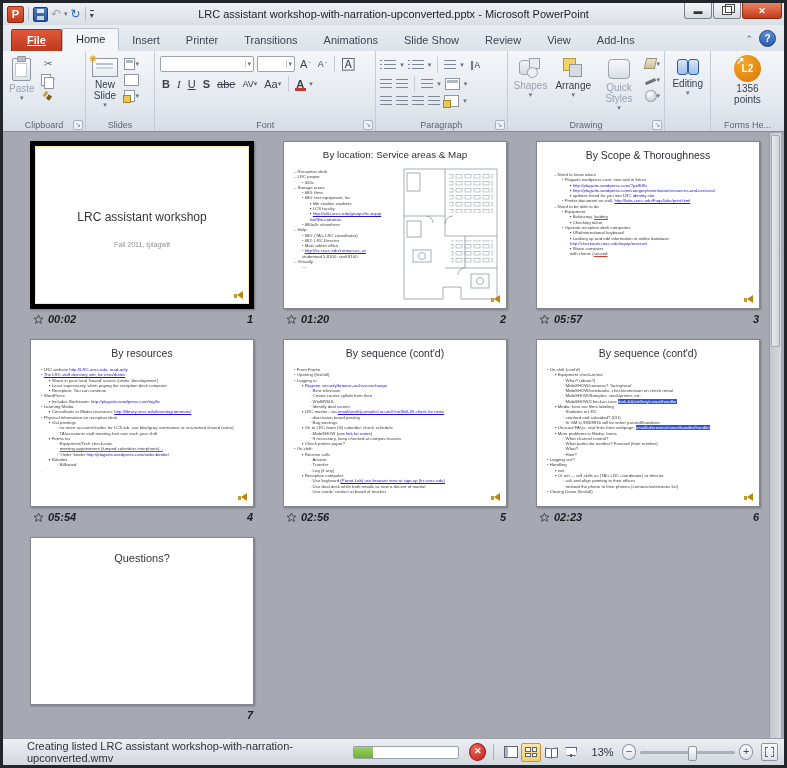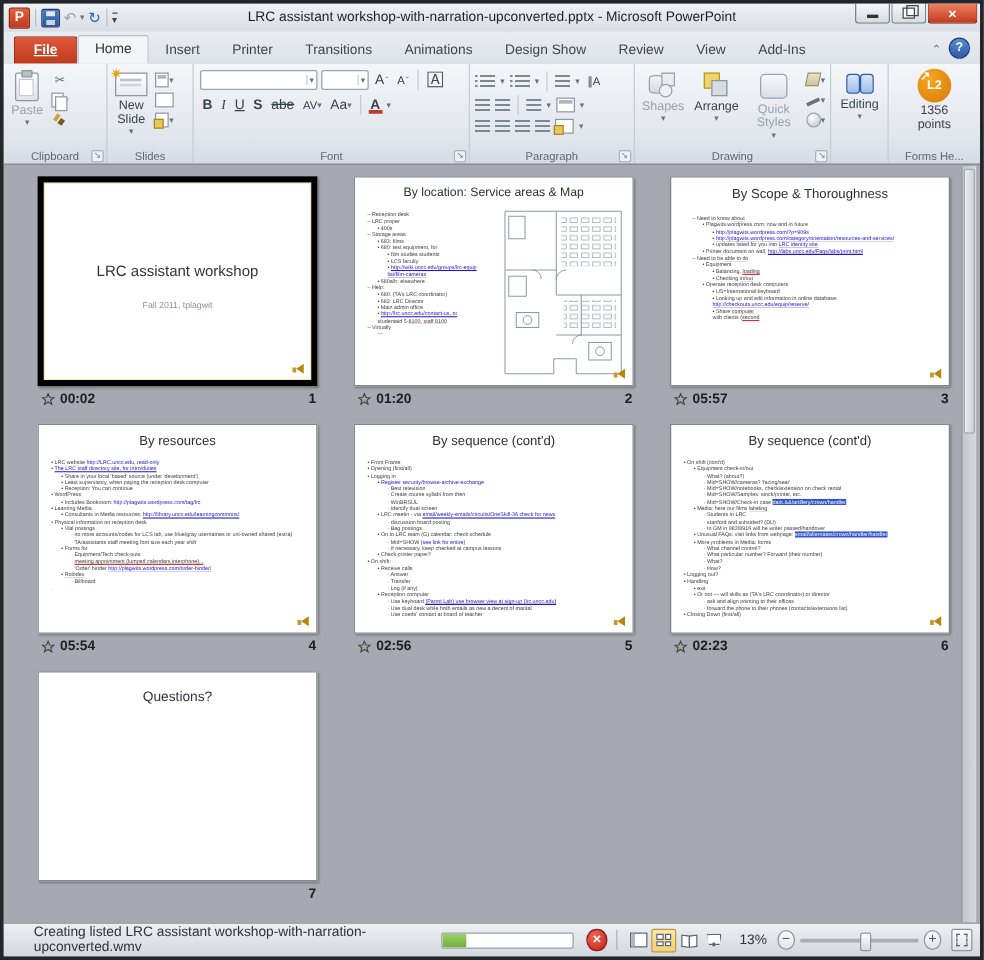--- a/index.html
+++ b/index.html
@@ -108,21 +108,21 @@
 
   
   .workspace{position:absolute;left:0;top:128px;right:0;bottom:26px;background:#a6a9b1;border-top:1px solid #878d96;
     padding:9px 0 0 27px;box-sizing:border-box;}
   .srow{display:flex;gap:27px;margin-bottom:10px;}
   .cell{width:226px;}
   .thumb{width:224px;height:168px;background:#fff;border:1px solid #82878f;position:relative;box-shadow:1px 1px 2px rgba(0,0,0,.3);
     box-sizing:border-box;overflow:hidden;}
   .thumb.selected{border:5px solid #000000;box-shadow:inset 0 0 0 1px #f7e8b0,1px 1px 2px rgba(0,0,0,.3);}
   .cap{height:20px;display:flex;align-items:center;justify-content:space-between;padding:0 3px;
-    font-size:11px;font-weight:bold;color:#1c1e21;}
+    font-size:11px;font-weight:bold;color:#1c1e21;font-style:italic;}
   .capl{display:flex;align-items:center;gap:4px;}
   .s1t{position:absolute;left:8px;right:8px;top:64px;text-align:center;font-size:12px;color:#33343a;}
   .s1s{position:absolute;left:8px;right:8px;top:95px;text-align:center;font-size:7px;color:#8d9198;}
   .st{margin-top:7px;text-align:center;font-size:10.5px;color:#2e2f34;}
   .st.long{font-size:9.8px;}
   .sbody{position:absolute;left:7px;right:6px;top:27px;bottom:4px;overflow:hidden;}
   .sbody.half{right:108px;}
   .ln{white-space:nowrap;overflow:hidden;font-size:4.3px;line-height:5.3px;color:#3c3c40;}
   .ln .link{color:#2114c9;text-decoration:underline;}
   .ln .red{color:#d0392b;}
@@ -197,21 +197,21 @@
     </div>
   </div>
 
   <div class="tabrow">
     <div class="tab file">File</div>
     <div class="tab active">Home</div>
     <div class="tab">Insert</div>
     <div class="tab">Printer</div>
     <div class="tab">Transitions</div>
     <div class="tab">Animations</div>
-    <div class="tab">Design Show</div>
+    <div class="tab">Slide Show</div>
     <div class="tab">Review</div>
     <div class="tab">View</div>
     <div class="tab">Add-Ins</div>
     <div class="tabrow-right">
       <span class="chev">⌃</span>
       <span class="helpq">?</span>
     </div>
   </div>
 
   <div class="ribbon">

